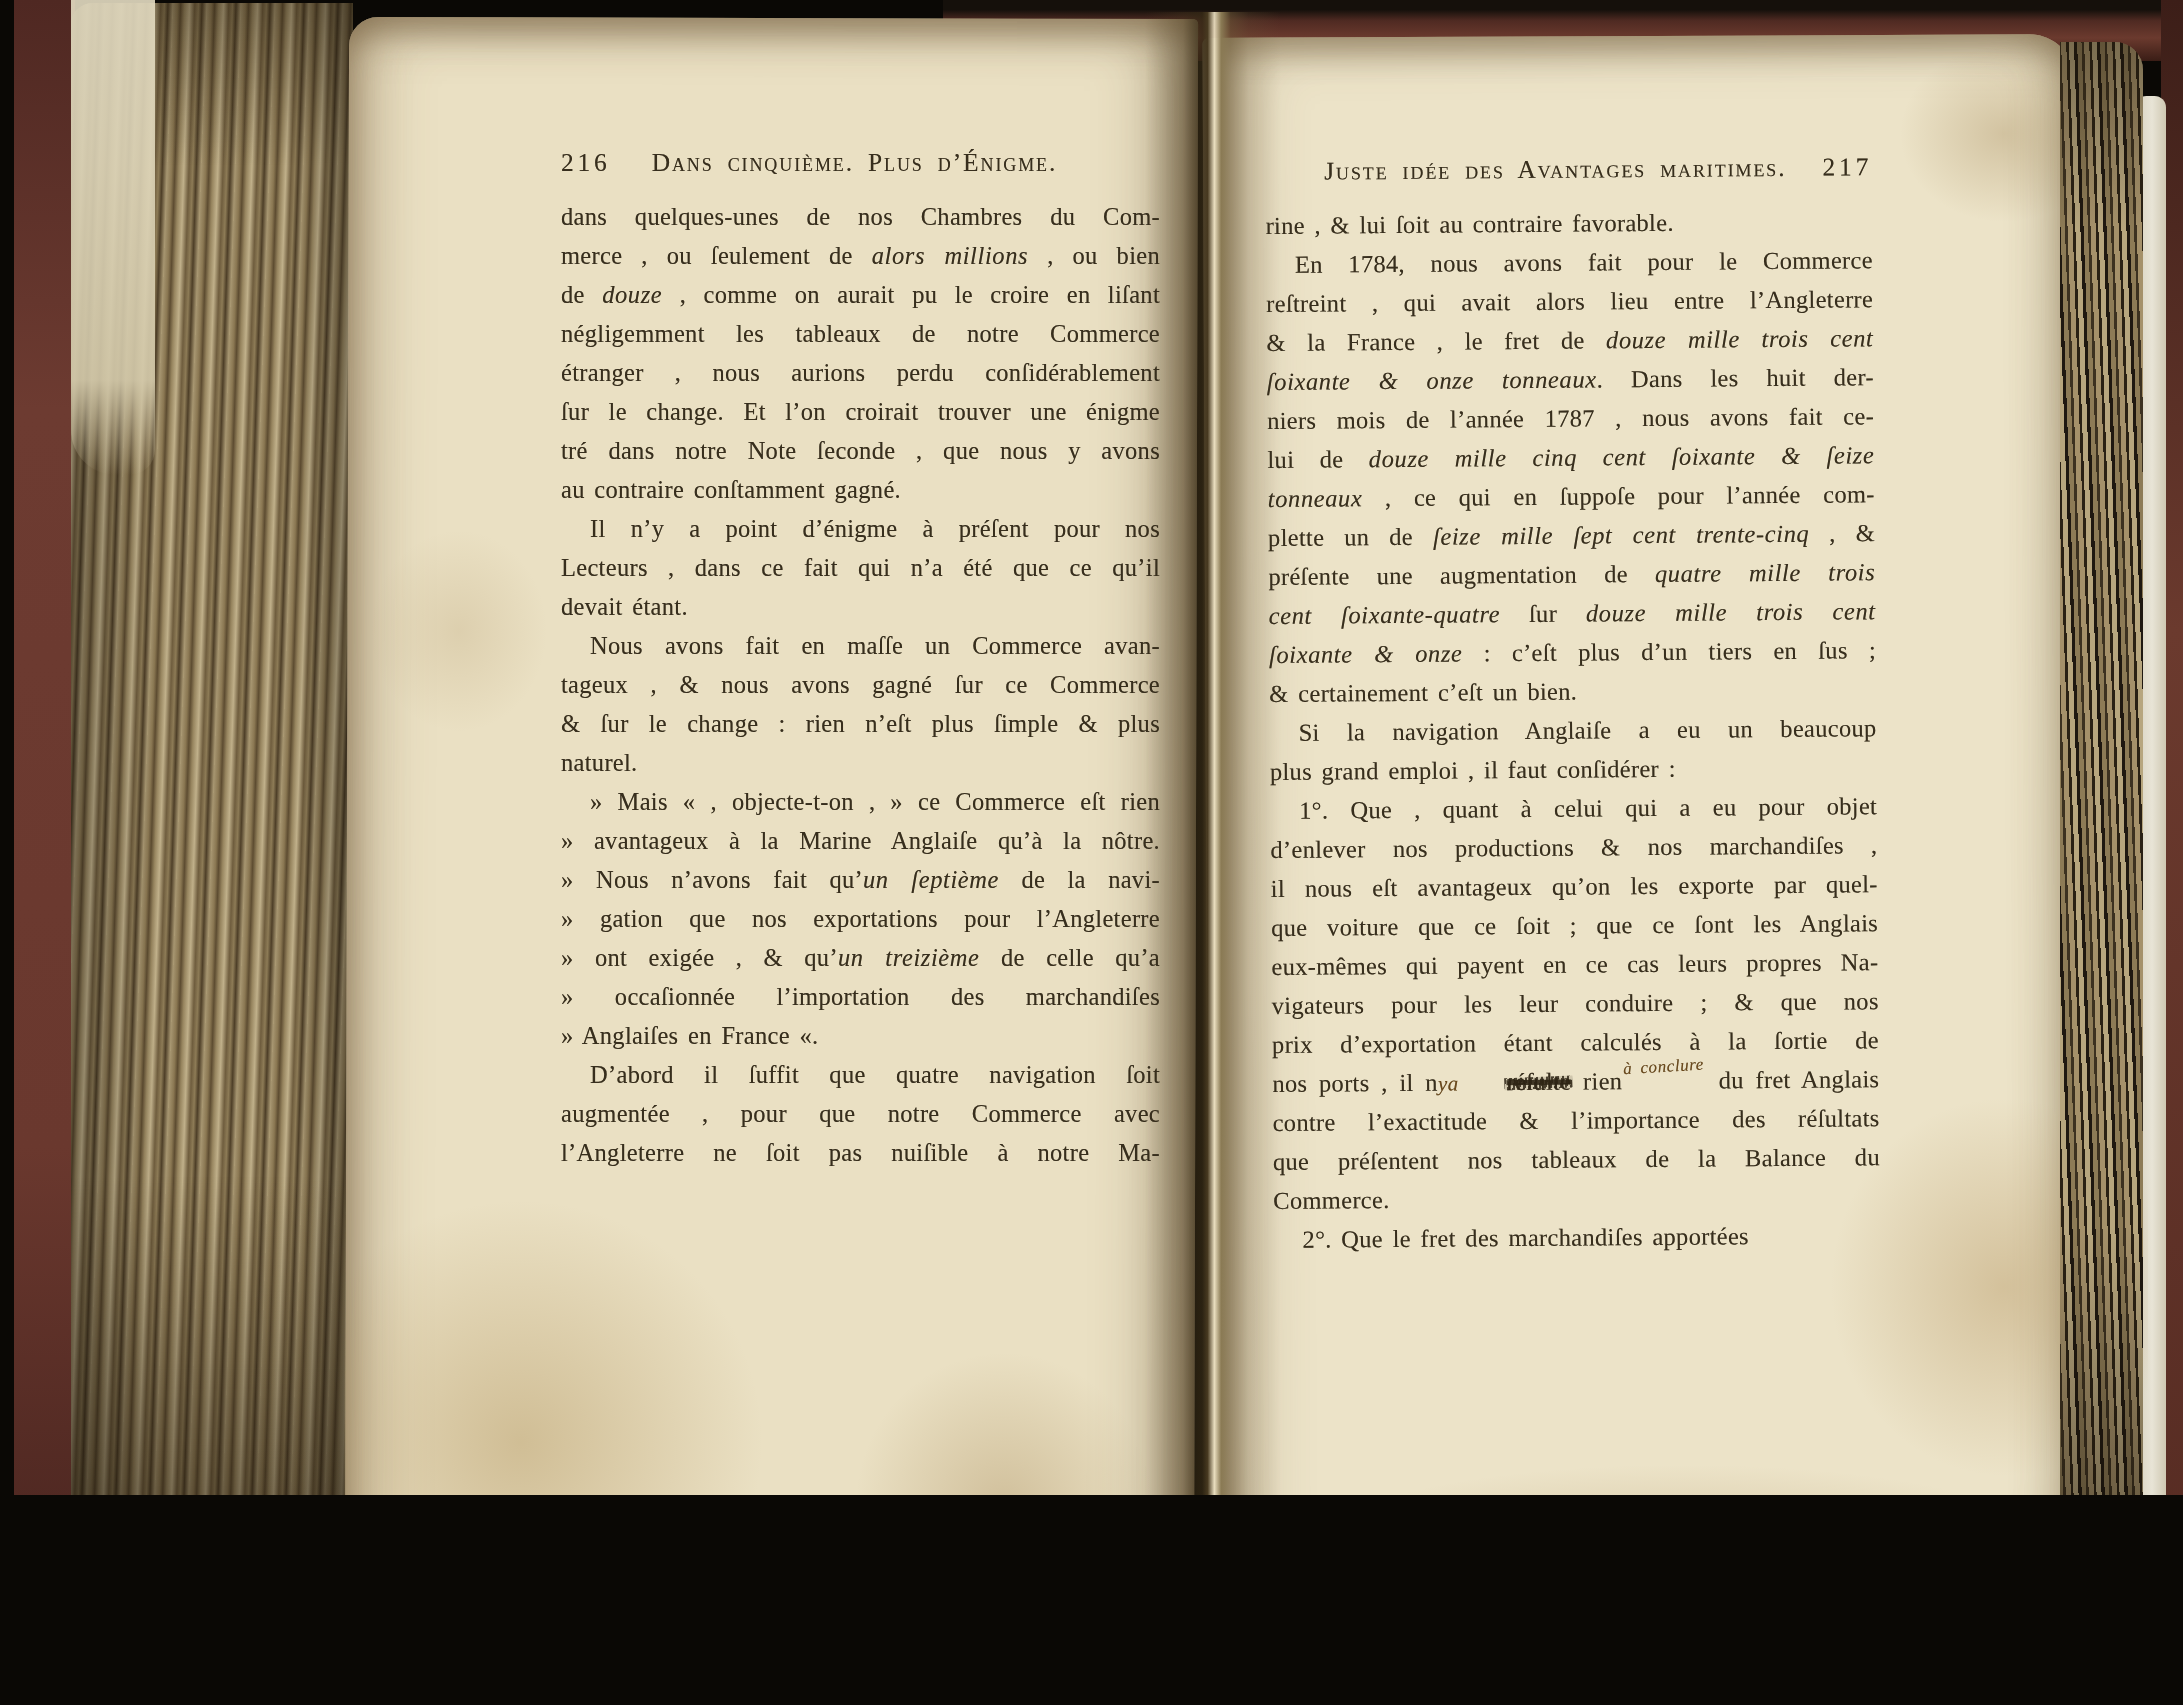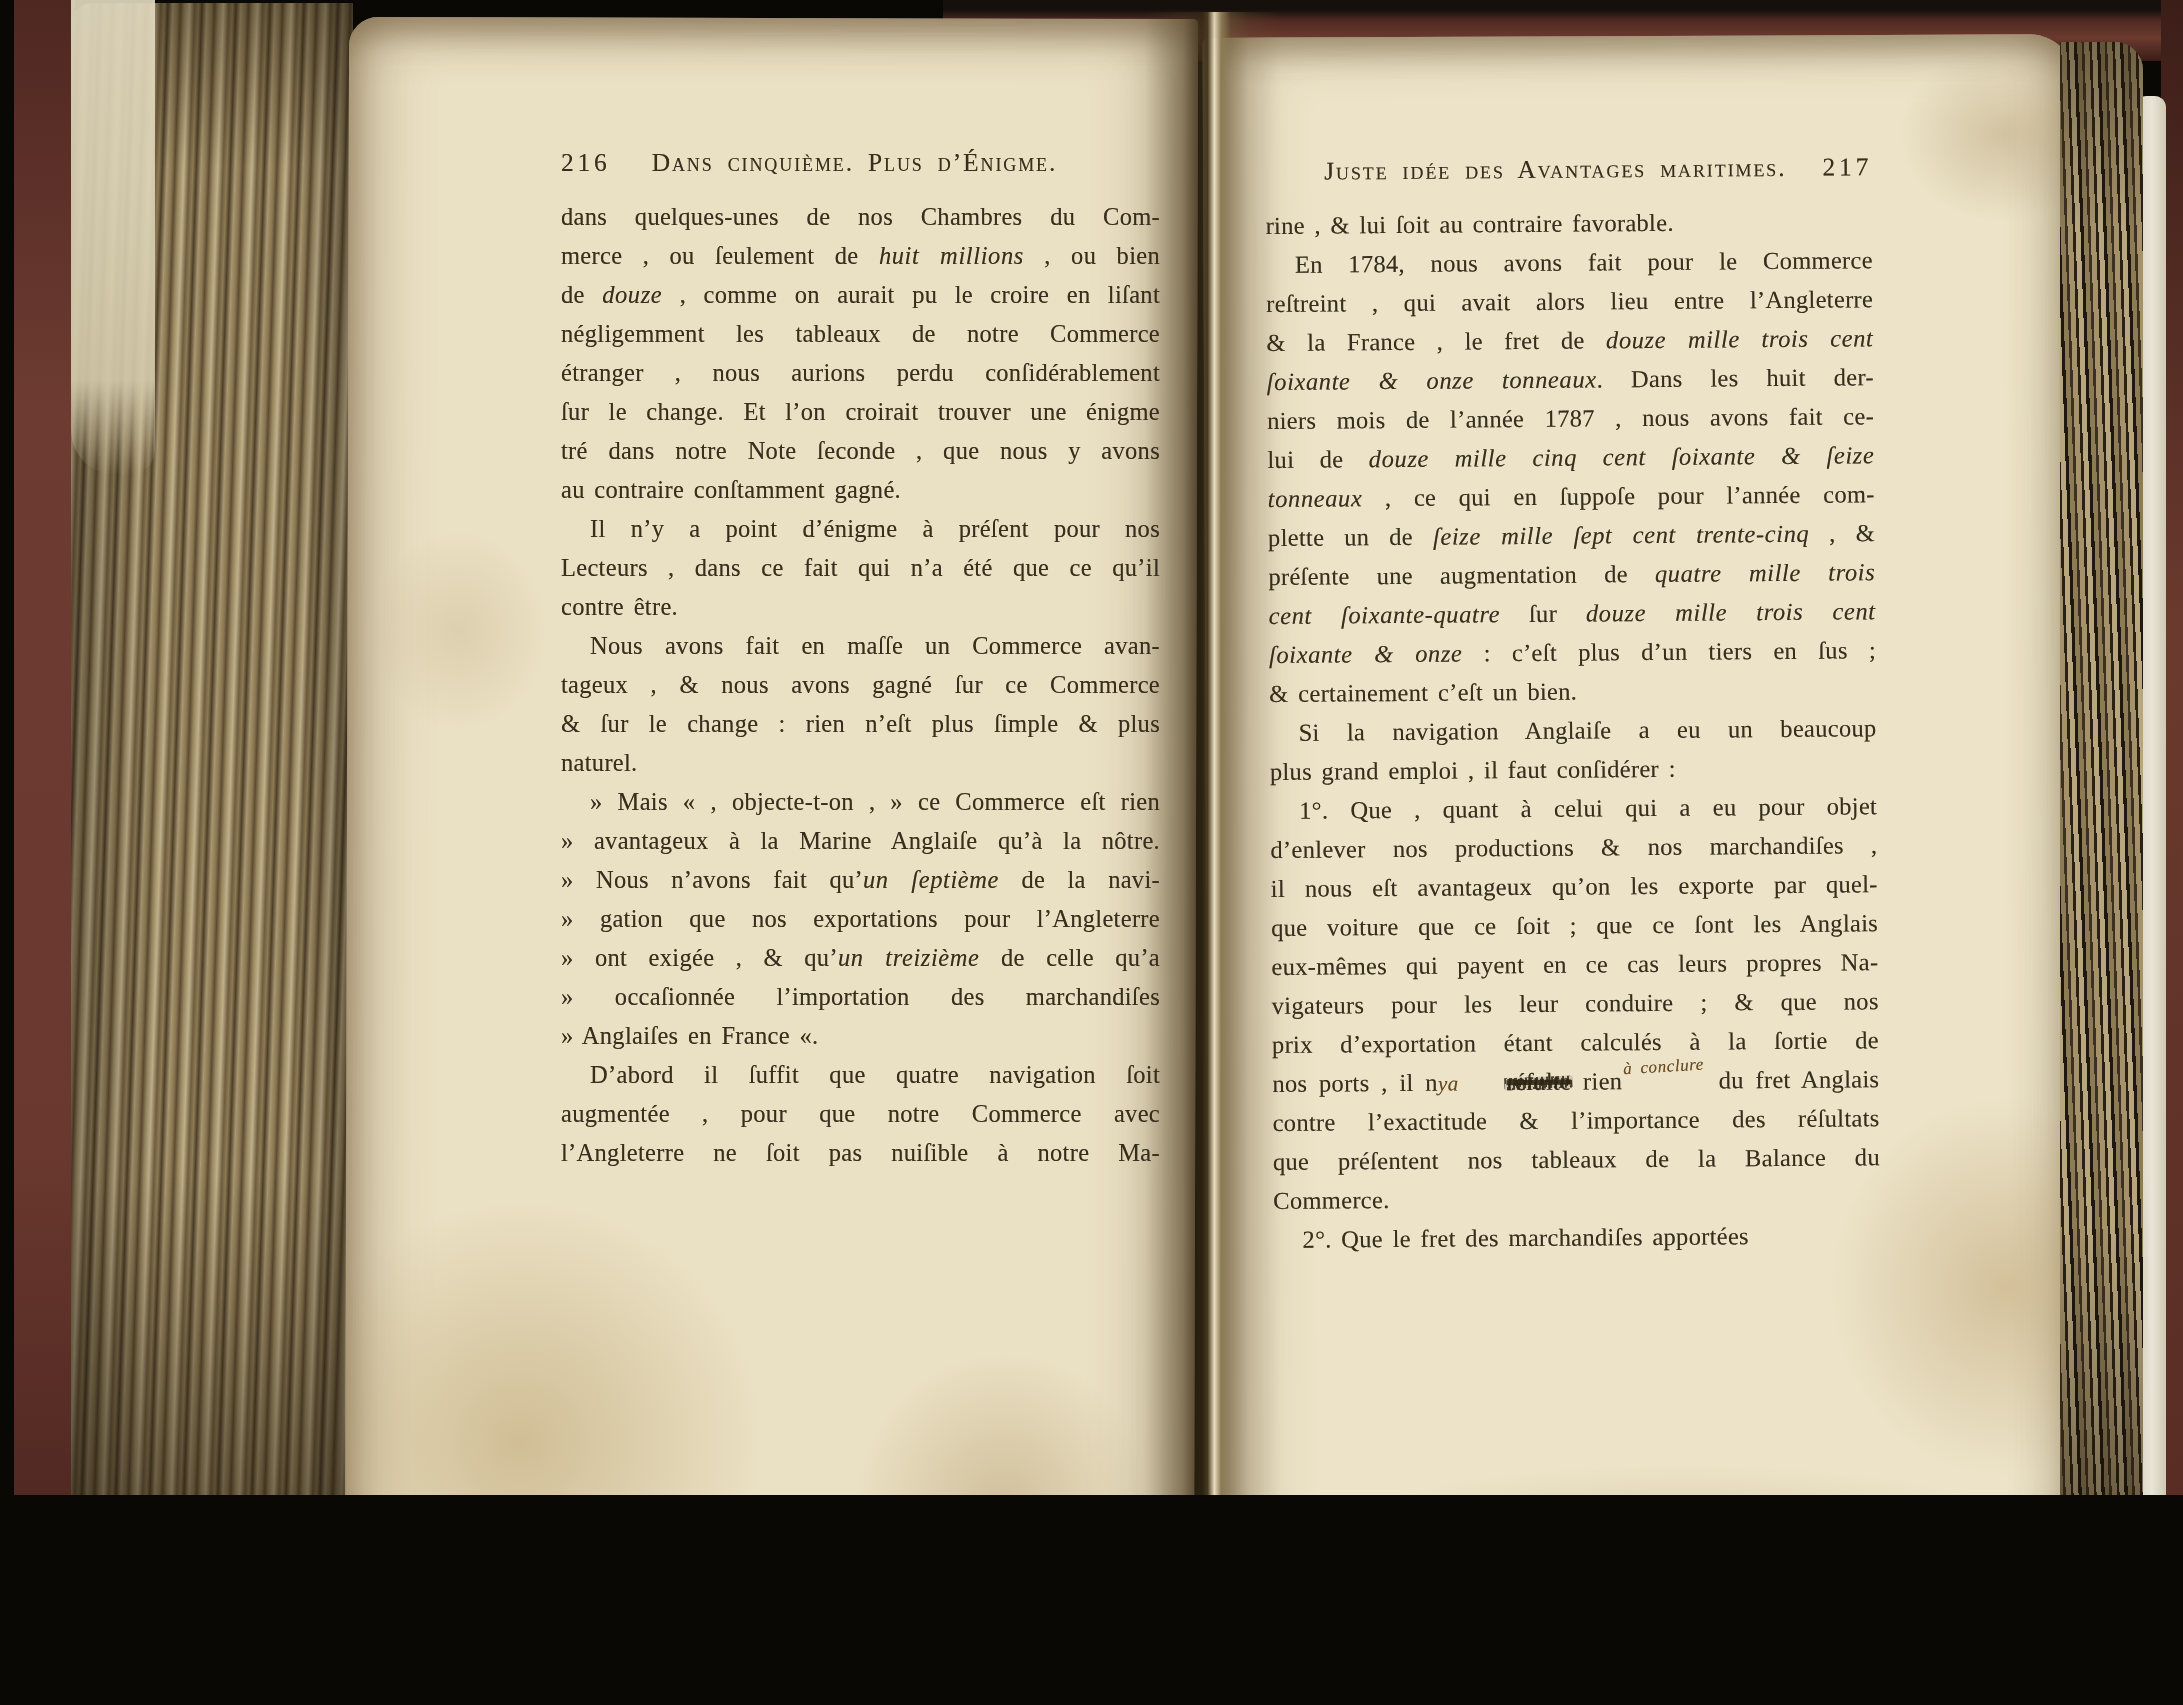--- a/index.html
+++ b/index.html
@@ -104,30 +104,30 @@
 
   <div class="gutter"></div>
 
   <div class="textcol tc-left">
     <div class="runhead">
       <span class="num">216</span>
       <span class="title">Dans cinquième. Plus d’Énigme.</span>
     </div>
     <div>
         <div class="ln"><span>dans quelques-unes de nos Chambres du Com-</span></div>
-        <div class="ln"><span>merce , ou ſeulement de </span><span class="it">huit millions</span><span> , ou bien</span></div>
+        <div class="ln"><span>merce , ou ſeulement de </span><span class="it">alors millions</span><span> , ou bien</span></div>
         <div class="ln"><span>de </span><span class="it">douze</span><span> , comme on aurait pu le croire en liſant</span></div>
         <div class="ln"><span>négligemment les tableaux de notre Commerce</span></div>
         <div class="ln"><span>étranger , nous aurions perdu conſidérablement</span></div>
         <div class="ln"><span>ſur le change. Et l’on croirait trouver une énigme</span></div>
         <div class="ln"><span>tré dans notre Note ſeconde , que nous y avons</span></div>
         <div class="ln nj"><span>au contraire conſtamment gagné.</span></div>
         <div class="ln ind"><span>Il n’y a point d’énigme à préſent pour nos</span></div>
         <div class="ln"><span>Lecteurs , dans ce fait qui n’a été que ce qu’il</span></div>
-        <div class="ln nj"><span>contre être.</span></div>
+        <div class="ln nj"><span>devait étant.</span></div>
         <div class="ln ind"><span>Nous avons fait en maſſe un Commerce avan-</span></div>
         <div class="ln"><span>tageux , &amp; nous avons gagné ſur ce Commerce</span></div>
         <div class="ln"><span>&amp; ſur le change : rien n’eſt plus ſimple &amp; plus</span></div>
         <div class="ln nj"><span>naturel.</span></div>
         <div class="ln ind"><span>» Mais « , objecte-t-on , » ce Commerce eſt rien</span></div>
         <div class="ln"><span>» avantageux à la Marine Anglaiſe qu’à la nôtre.</span></div>
         <div class="ln"><span>» Nous n’avons fait qu’</span><span class="it">un ſeptième</span><span> de la navi-</span></div>
         <div class="ln"><span>» gation que nos exportations pour l’Angleterre</span></div>
         <div class="ln"><span>» ont exigée , &amp; qu’</span><span class="it">un treizième</span><span> de celle qu’a</span></div>
         <div class="ln"><span>» occaſionnée l’importation des marchandiſes</span></div>

